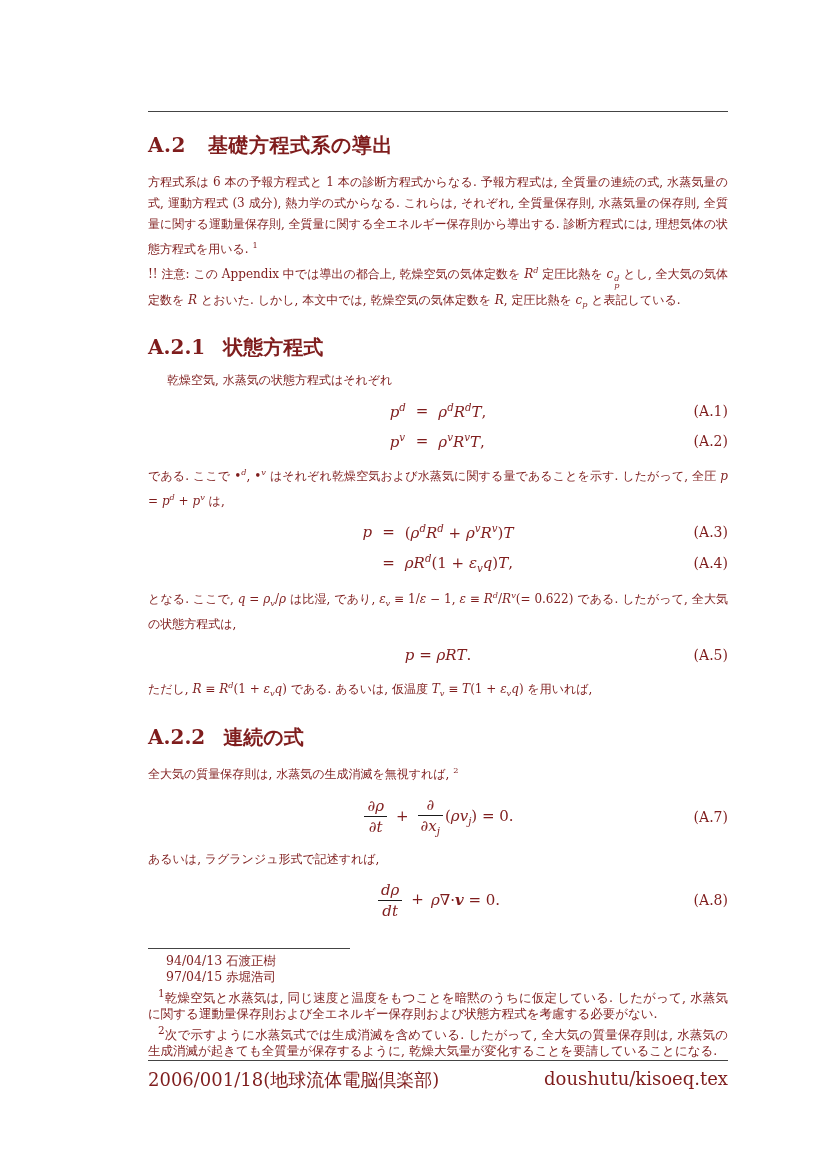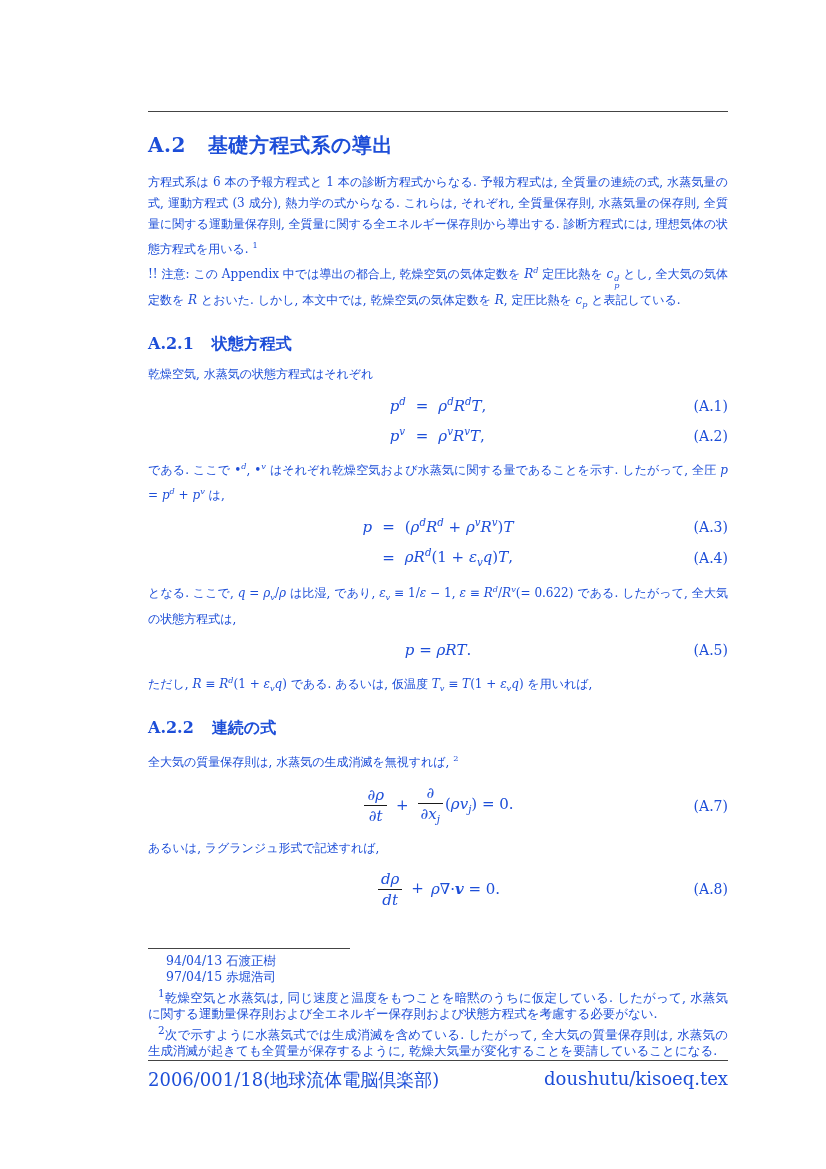--- a/index.html
+++ b/index.html
@@ -1,36 +1,36 @@
 <!DOCTYPE html>
 <html lang="ja"><head>
 <meta charset="utf-8">
 <style>
   html,body{margin:0;padding:0;background:#ffffff;}
   .page{
     position:relative;
     width:826px;height:1169px;
     background:#ffffff;
     font-family:"DejaVu Serif","Liberation Serif",serif;
-    color:#1d4ed8;
+    color:#7f1d1d;
     overflow:hidden;
   }
   .content{
     position:absolute;left:148px;top:0;width:580px;
   }
   .toprule{
     margin-top:111px;border:none;border-top:1px solid #444;height:0;
   }
   .sec-title{
     margin:20px 0 0 0;font-size:20px;font-weight:bold;line-height:1.3;
     letter-spacing:0.5px;
   }
   .sec-title .secnum{margin-right:22px;}
   .subsec-title{
-    margin:18px 0 0 0;font-size:16px;font-weight:bold;line-height:1.4;
+    margin:18px 0 0 0;font-size:20px;font-weight:bold;line-height:1.4;
   }
   .subsec-title .secnum{margin-right:18px;}
   .para{
     margin:12px 0 0 0;font-size:12px;line-height:21px;
     text-align:justify;
   }
   .para sup,.eq sup{font-size:0.68em;}
   .para sub,.eq sub{font-size:0.68em;}
   .scripts{
     display:inline-flex;flex-direction:column;align-items:flex-start;
@@ -92,21 +92,21 @@
     <p class="para" style="margin-top:14px;margin-bottom:0;">方程式系は 6 本の予報方程式と 1 本の診断方程式からなる. 予報方程式は, 全質量の連続の式, 水蒸気量の式, 運動方程式 (3 成分), 熱力学の式からなる. これらは, それぞれ, 全質量保存則, 水蒸気量の保存則, 全質量に関する運動量保存則, 全質量に関する全エネルギー保存則から導出する. 診断方程式には, 理想気体の状態方程式を用いる. <sup>1</sup></p>
     <p class="para" style="margin-top:0;">!! 注意: この Appendix 中では導出の都合上, 乾燥空気の気体定数を <i>R</i><sup><i>d</i></sup> 定圧比熱を <i>c</i><span class="scripts">
           <sup><i>d</i></sup>
           <sub><i>p</i></sub>
         </span> とし, 全大気の気体定数を <i>R</i> とおいた. しかし, 本文中では, 乾燥空気の気体定数を <i>R</i>, 定圧比熱を <i>c</i><sub><i>p</i></sub> と表記している.</p>
 
     <h2 class="subsec-title">
       <span class="secnum">A.2.1</span><span>状態方程式</span>
     </h2>
 
-    <p class="para" style="margin-top:9px;">乾燥空気, 水蒸気の状態方程式はそれぞれ</p>
+    <p class="para" style="margin-top:9px;margin-left:19px;">乾燥空気, 水蒸気の状態方程式はそれぞれ</p>
 
     <div class="eqgroup eq">
       <span class="lhs" style="grid-row:1"><i>p</i><sup><i>d</i></sup></span>
       <span class="rel" style="grid-row:1">=</span>
       <span class="rhs" style="grid-row:1"><i>ρ</i><sup><i>d</i></sup><i>R</i><sup><i>d</i></sup><i>T</i>,</span>
       <span class="eqnum" style="grid-row:1">(A.1)</span>
       <span class="lhs" style="grid-row:2"><i>p</i><sup><i>v</i></sup></span>
       <span class="rel" style="grid-row:2">=</span>
       <span class="rhs" style="grid-row:2"><i>ρ</i><sup><i>v</i></sup><i>R</i><sup><i>v</i></sup><i>T</i>,</span>
       <span class="eqnum" style="grid-row:2">(A.2)</span>

